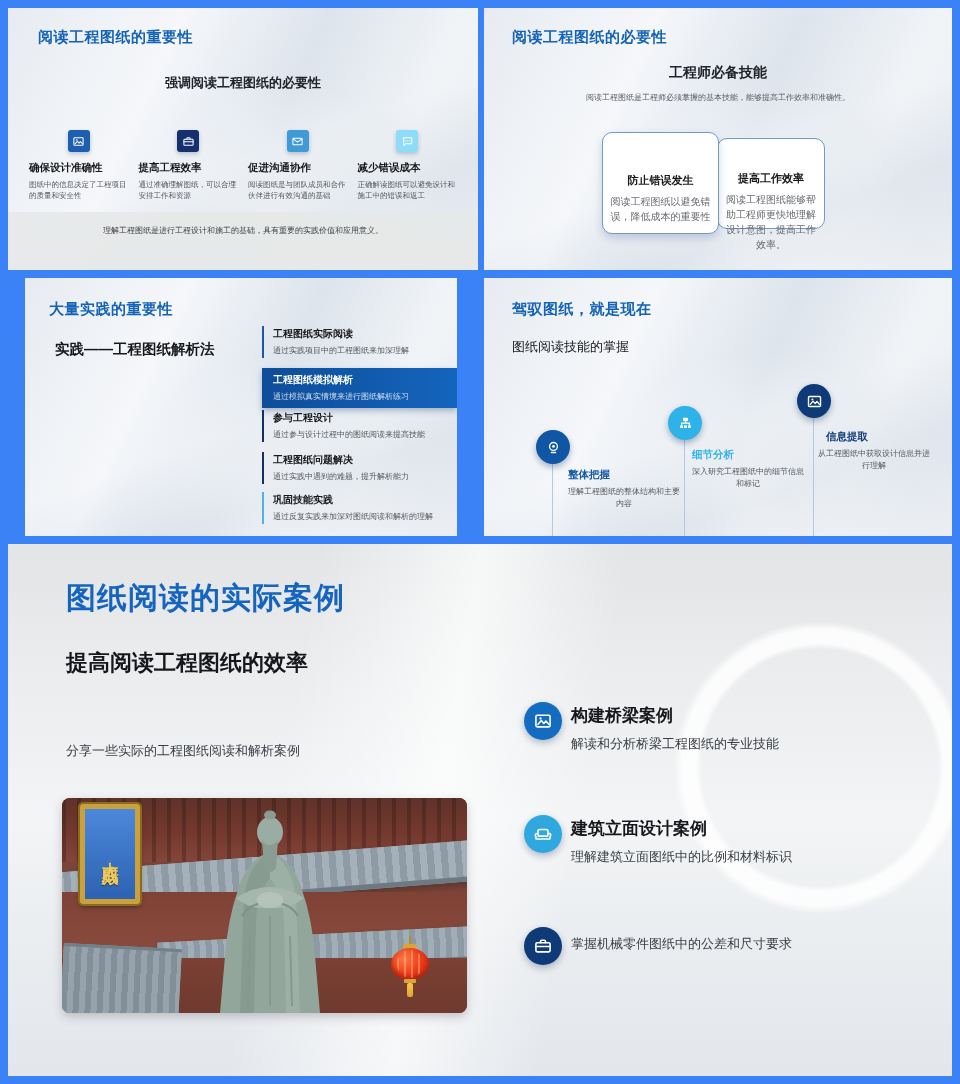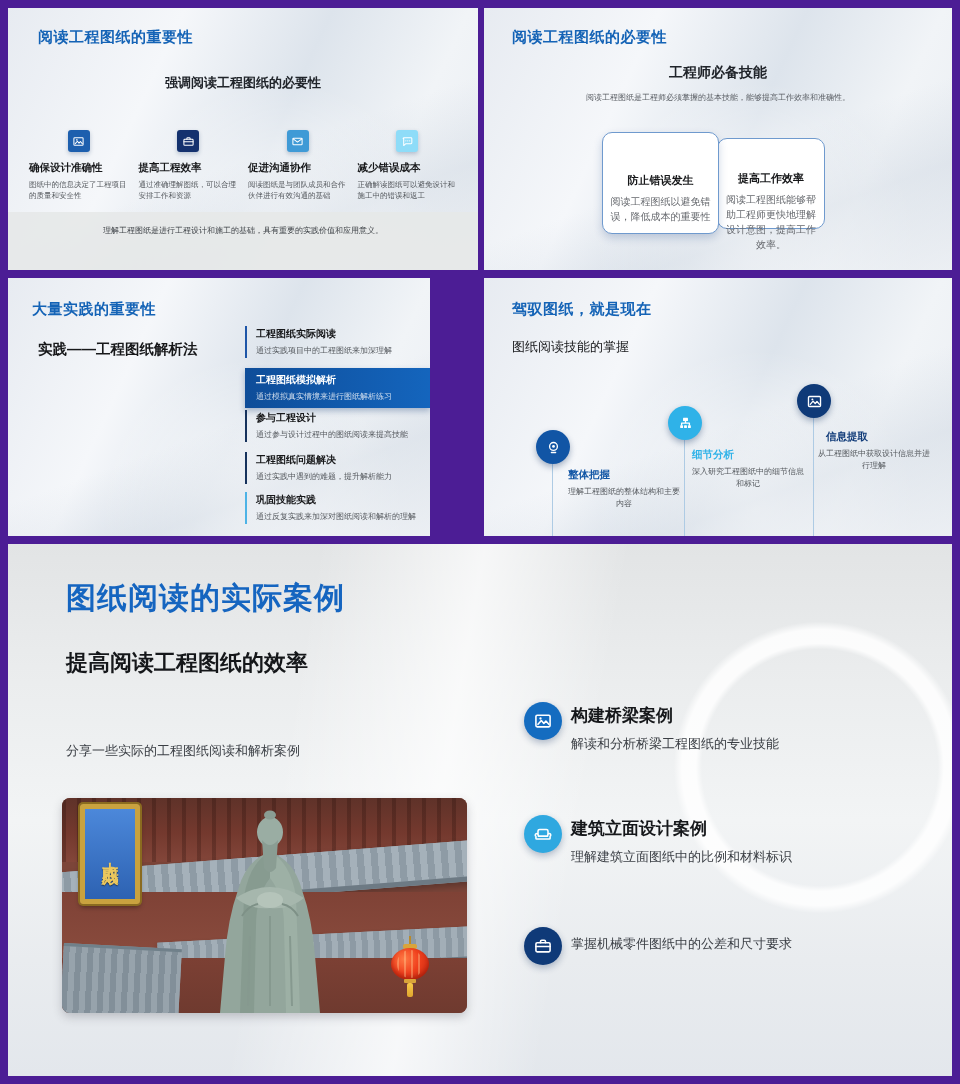--- a/index.html
+++ b/index.html
@@ -1,17 +1,17 @@
 <!DOCTYPE html>
 <html><head>
 <meta charset="utf-8">
 <style>
   html,body{margin:0;padding:0;background:#fff;}
   body{font-family:"Liberation Sans","DejaVu Sans",sans-serif;-webkit-font-smoothing:antialiased;}
-  #canvas{position:relative;width:960px;height:1084px;background:#4c1d95;overflow:hidden;}
+  #canvas{position:relative;width:960px;height:1084px;background:#3b82f6;overflow:hidden;}
 
   .slide{position:absolute;overflow:hidden;
     background:
       radial-gradient(circle at 58% 90%, rgba(255,255,255,0.85), rgba(255,255,255,0) 45%),
       linear-gradient(115deg, #e7ebf1 0%, #f5f7fa 30%, #dde4ec 55%, #f1f4f7 78%, #e9edf2 100%);
   }
   .slide::before{content:"";position:absolute;inset:0;
     background:linear-gradient(160deg, rgba(255,255,255,0) 55%, rgba(199,209,221,0.35) 75%, rgba(237,240,244,0.6) 100%);
     pointer-events:none;}
   .slide-title{position:absolute;font-size:15px;font-weight:bold;color:#1463b6;letter-spacing:0.5px;}
@@ -34,21 +34,21 @@
   #slide2 .lead{position:absolute;left:0;right:0;top:84px;text-align:center;font-size:8px;color:#5a5e64;}
   .card{position:absolute;background:#fff;border:1.5px solid #6f9ace;border-radius:10px;box-sizing:border-box;text-align:center;}
   #card-a{left:118px;top:124px;width:117px;height:102px;box-shadow:0 4px 8px rgba(30,70,130,0.22);z-index:2;}
   #card-b{left:233px;top:130px;width:108px;height:91px;z-index:1;}
   .card h4{margin:0;font-size:11px;color:#17181a;}
   #card-a h4{margin-top:40px;}
   #card-b h4{margin-top:32px;}
   .card p{margin:6px auto 8px;width:88%;font-size:10px;line-height:1.5;color:#66696e;}
 
   
-  #slide3{left:8px;top:278px;width:422px;height:258px;}
+  #slide3{left:25px;top:278px;width:422px;height:258px;padding-left:10px;}
   #slide3 .subtitle{position:absolute;left:30px;top:62px;font-size:14.5px;font-weight:bold;color:#17181a;}
   .plist-item{position:absolute;left:237px;border-left:2.5px solid #1e56a8;padding:1px 0 2px 9px;}
   .plist-item h5{margin:0;font-size:10px;color:#17181a;}
   .plist-item p{margin:4px 0 0;font-size:8px;color:#55595e;}
   .plist-item.hl{left:237px;right:0;border-left:none;padding:5px 0 6px 11px;background:linear-gradient(90deg,#0e4d99,#1465bd);box-shadow:0 3px 6px rgba(10,50,110,0.3);}
   .plist-item.hl h5{color:#fff;}
   .plist-item.hl p{color:rgba(255,255,255,0.78);}
 
   
   #slide4{left:484px;top:278px;width:468px;height:258px;}

